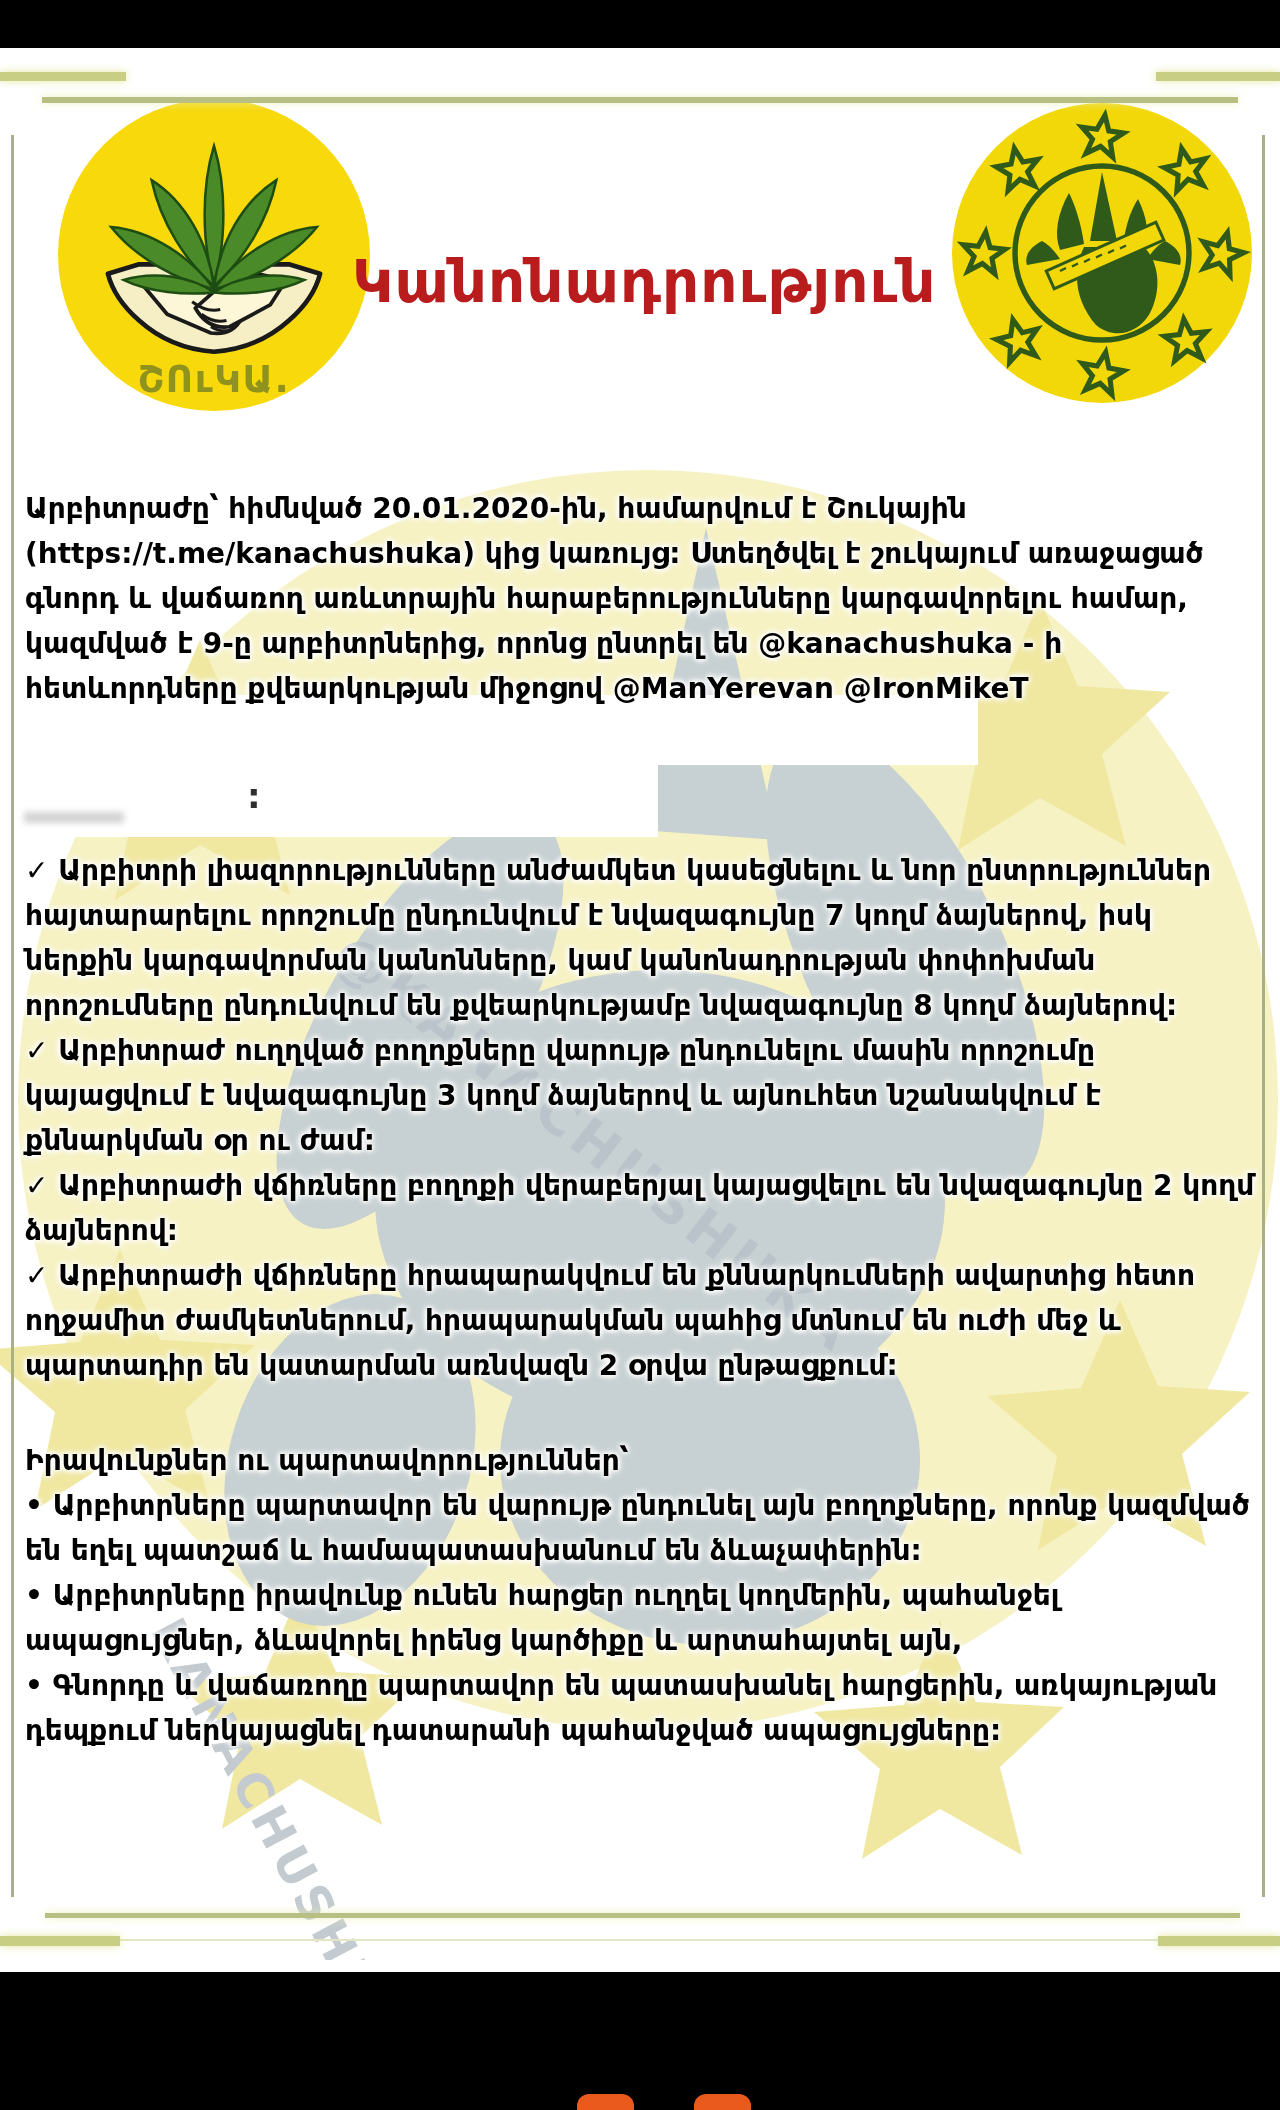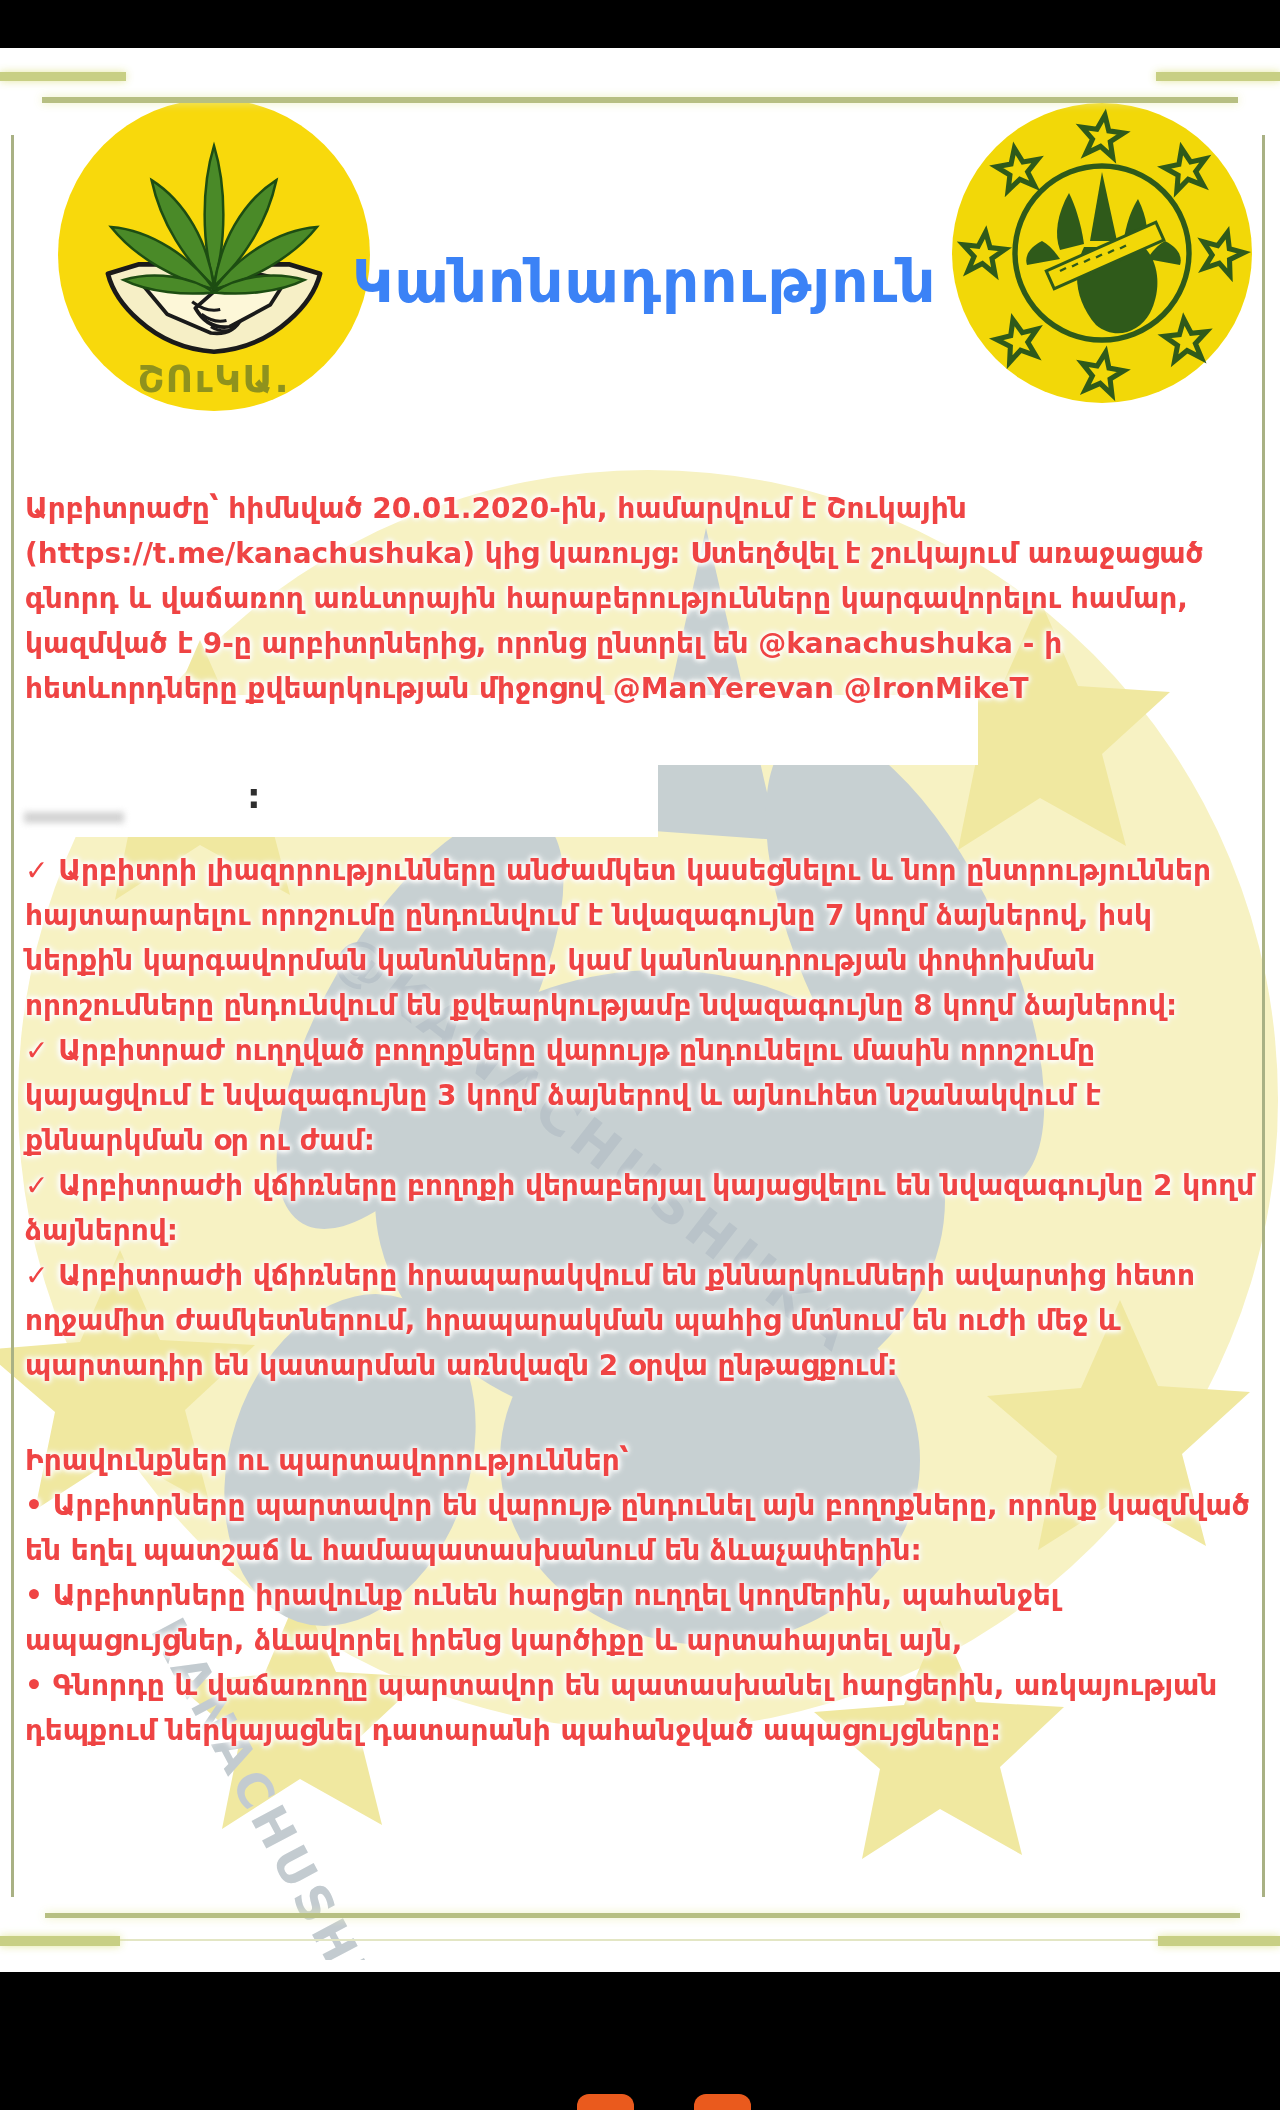--- a/index.html
+++ b/index.html
@@ -24,36 +24,36 @@
   .f-bot-thin{left:0;top:1939px;width:1280px;height:2px;background:#e3e6c4;}
   .f-bot-left{left:0;top:1936px;width:120px;height:10px;box-shadow:0 0 8px rgba(225,228,150,.9);}
   .f-bot-right{left:1158px;top:1936px;width:122px;height:10px;box-shadow:0 0 8px rgba(225,228,150,.9);}
 
   
   .logo-left{position:absolute;left:58px;top:99px;width:312px;height:312px;z-index:3;}
   .logo-right{position:absolute;left:952px;top:103px;width:300px;height:300px;z-index:3;}
   .logo-left svg,.logo-right svg{width:100%;height:100%;display:block;}
 
   .title{position:absolute;left:352px;top:248px;width:620px;margin:0;z-index:3;
-         font-size:58px;font-weight:bold;color:#3b82f6;letter-spacing:1px;white-space:nowrap;}
+         font-size:58px;font-weight:bold;color:#b91c1c;letter-spacing:1px;white-space:nowrap;}
 
   
   .watermark{position:absolute;left:0;top:400px;width:1280px;height:1560px;z-index:1;pointer-events:none;}
   .watermark svg{width:100%;height:100%;display:block;}
 
   
   .redaction{position:absolute;left:18px;top:695px;width:640px;height:142px;background:#fff;z-index:2;}
   .redaction-wide{position:absolute;left:18px;top:695px;width:960px;height:70px;background:#fff;z-index:2;}
   .redact-colon{position:absolute;left:247px;top:776px;z-index:3;font-size:34px;font-weight:bold;color:#2e2e2e;}
   .redact-smudge{position:absolute;left:24px;top:812px;width:100px;height:11px;background:#c4c4c4;
                  filter:blur(3px);opacity:.75;z-index:3;}
 
   
   .content{position:absolute;left:25px;top:486px;width:1233px;z-index:3;}
-  .content p{margin:0;font-size:28px;line-height:45px;font-weight:bold;color:#ef4444;
+  .content p{margin:0;font-size:28px;line-height:45px;font-weight:bold;color:#000000;
              text-shadow:0 0 5px #fff,0 0 5px #fff,0 0 7px #fff,0 0 9px #fff;}
   p.intro{margin-bottom:137px;}
   p.heading{margin-top:50px;}
 </style>
 </head>
 <body>
 
 <div class="screen">
 
   <div class="watermark">

